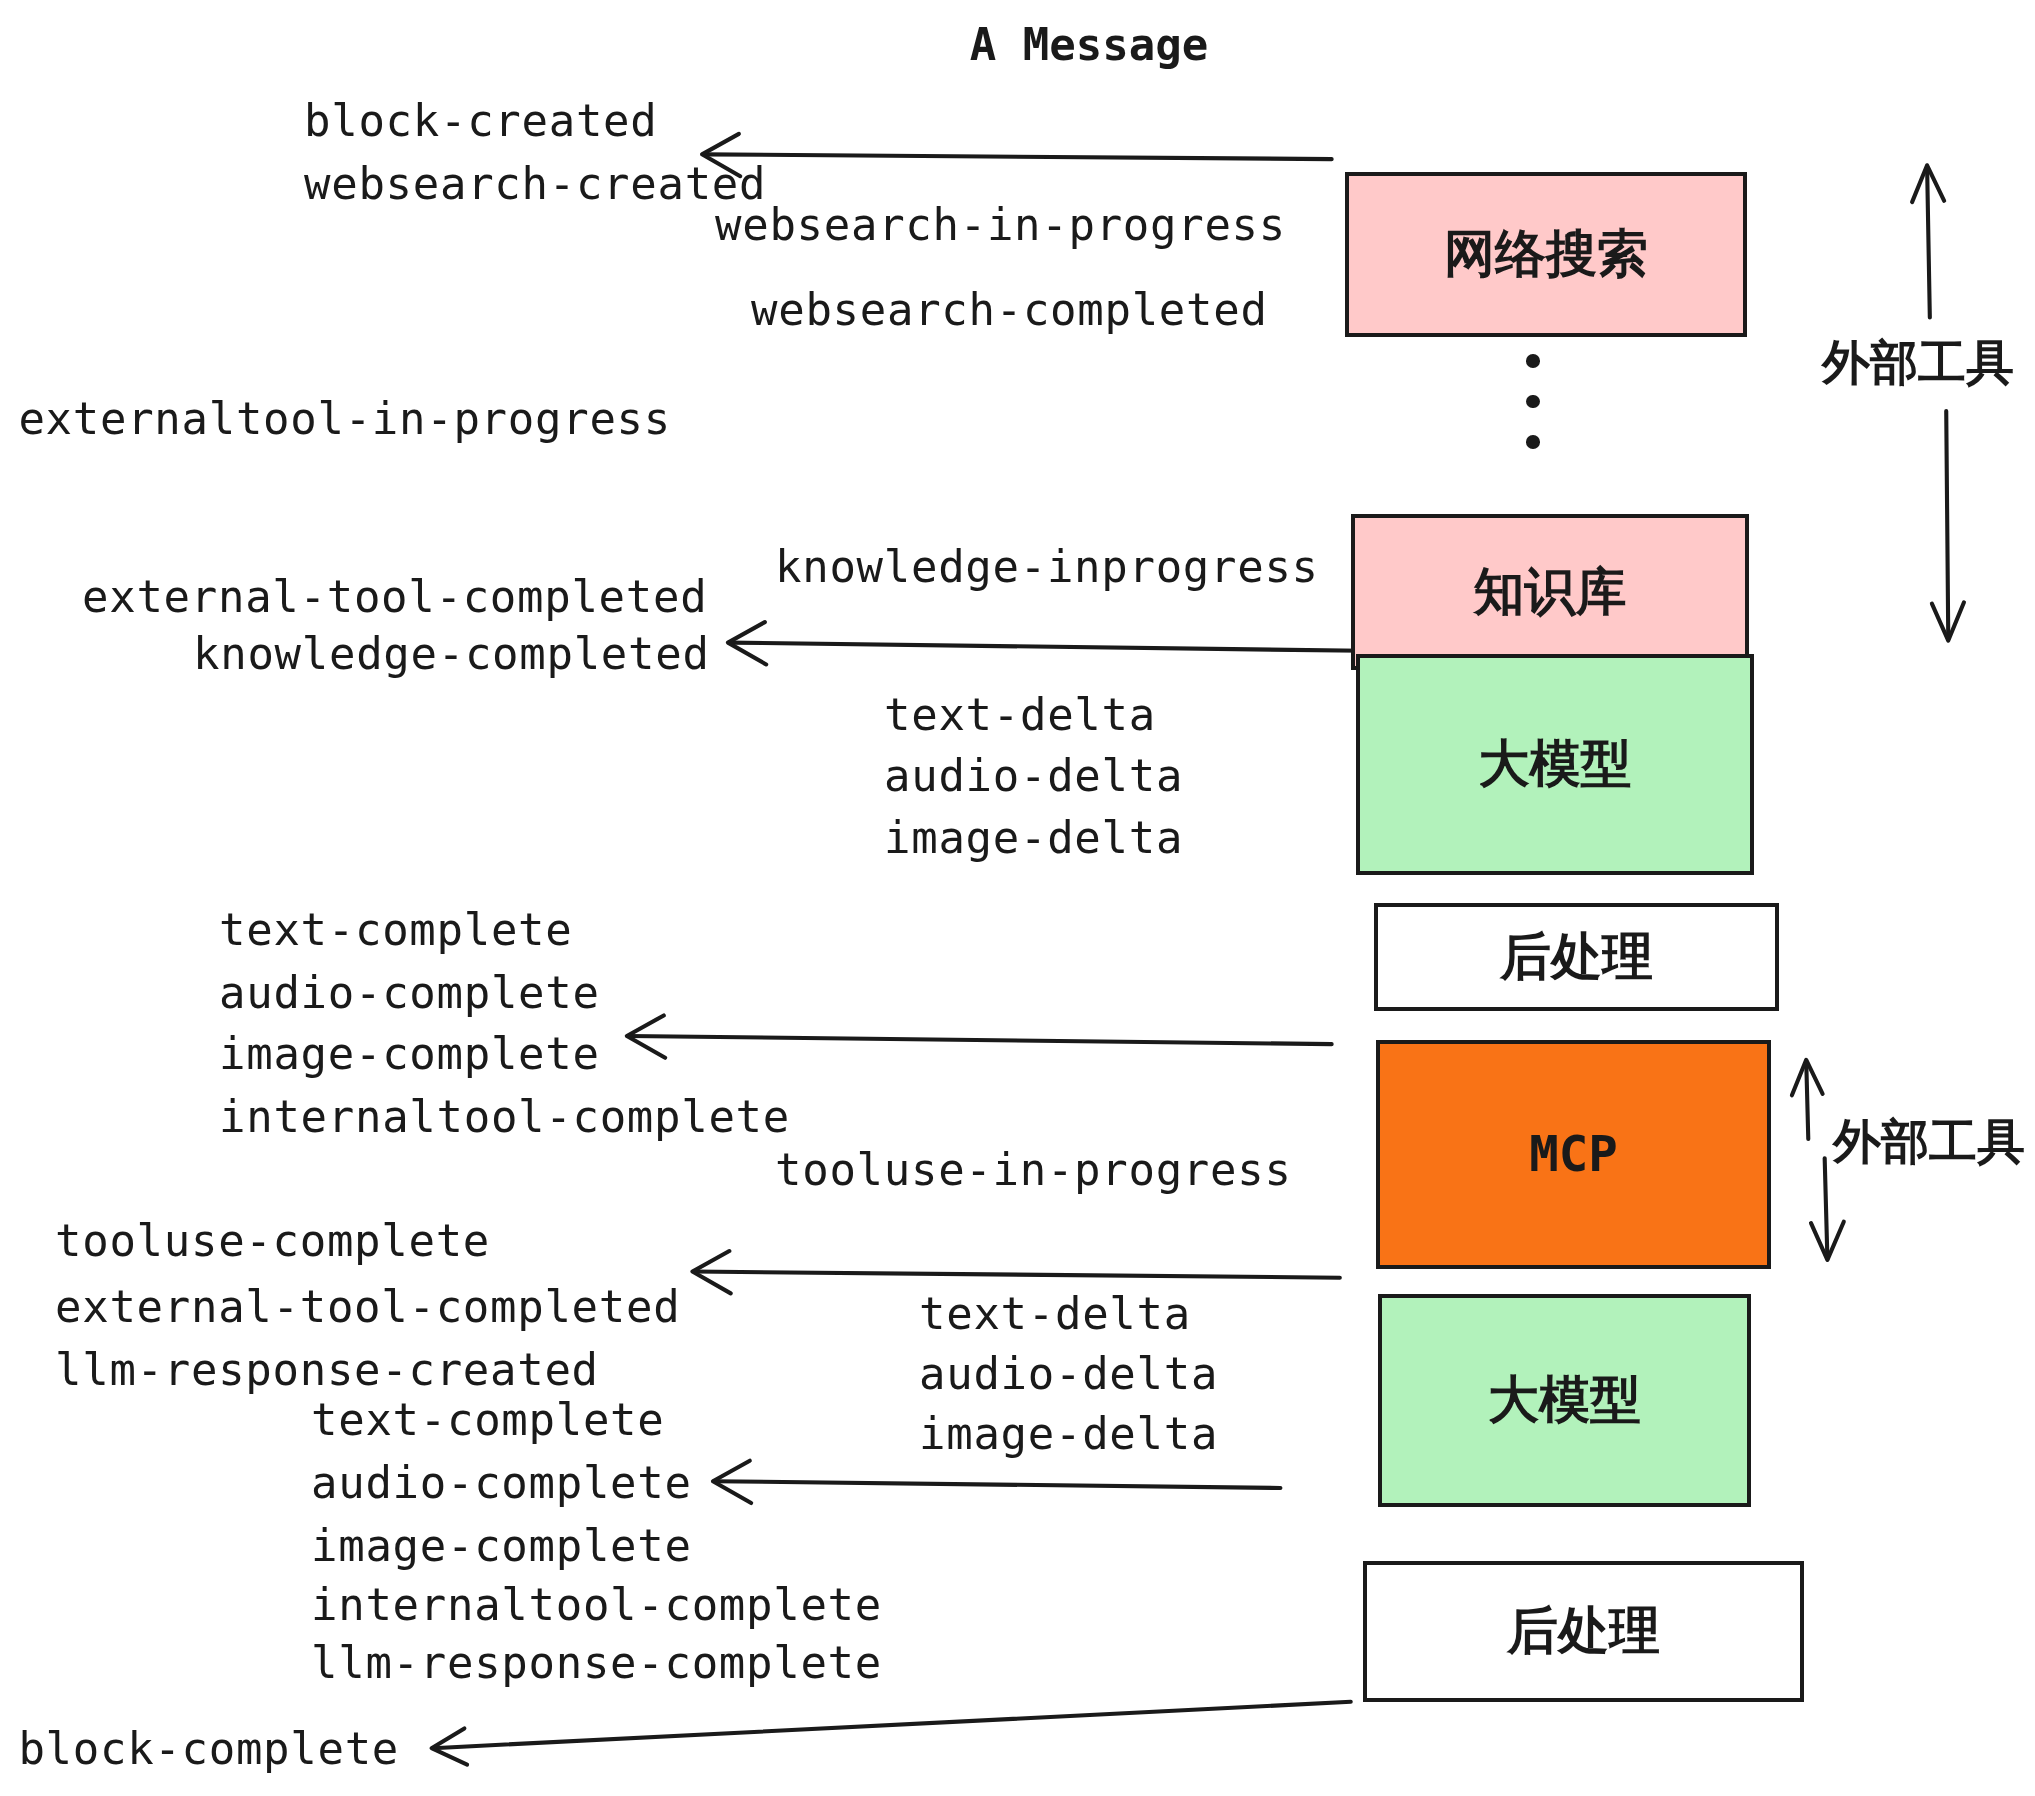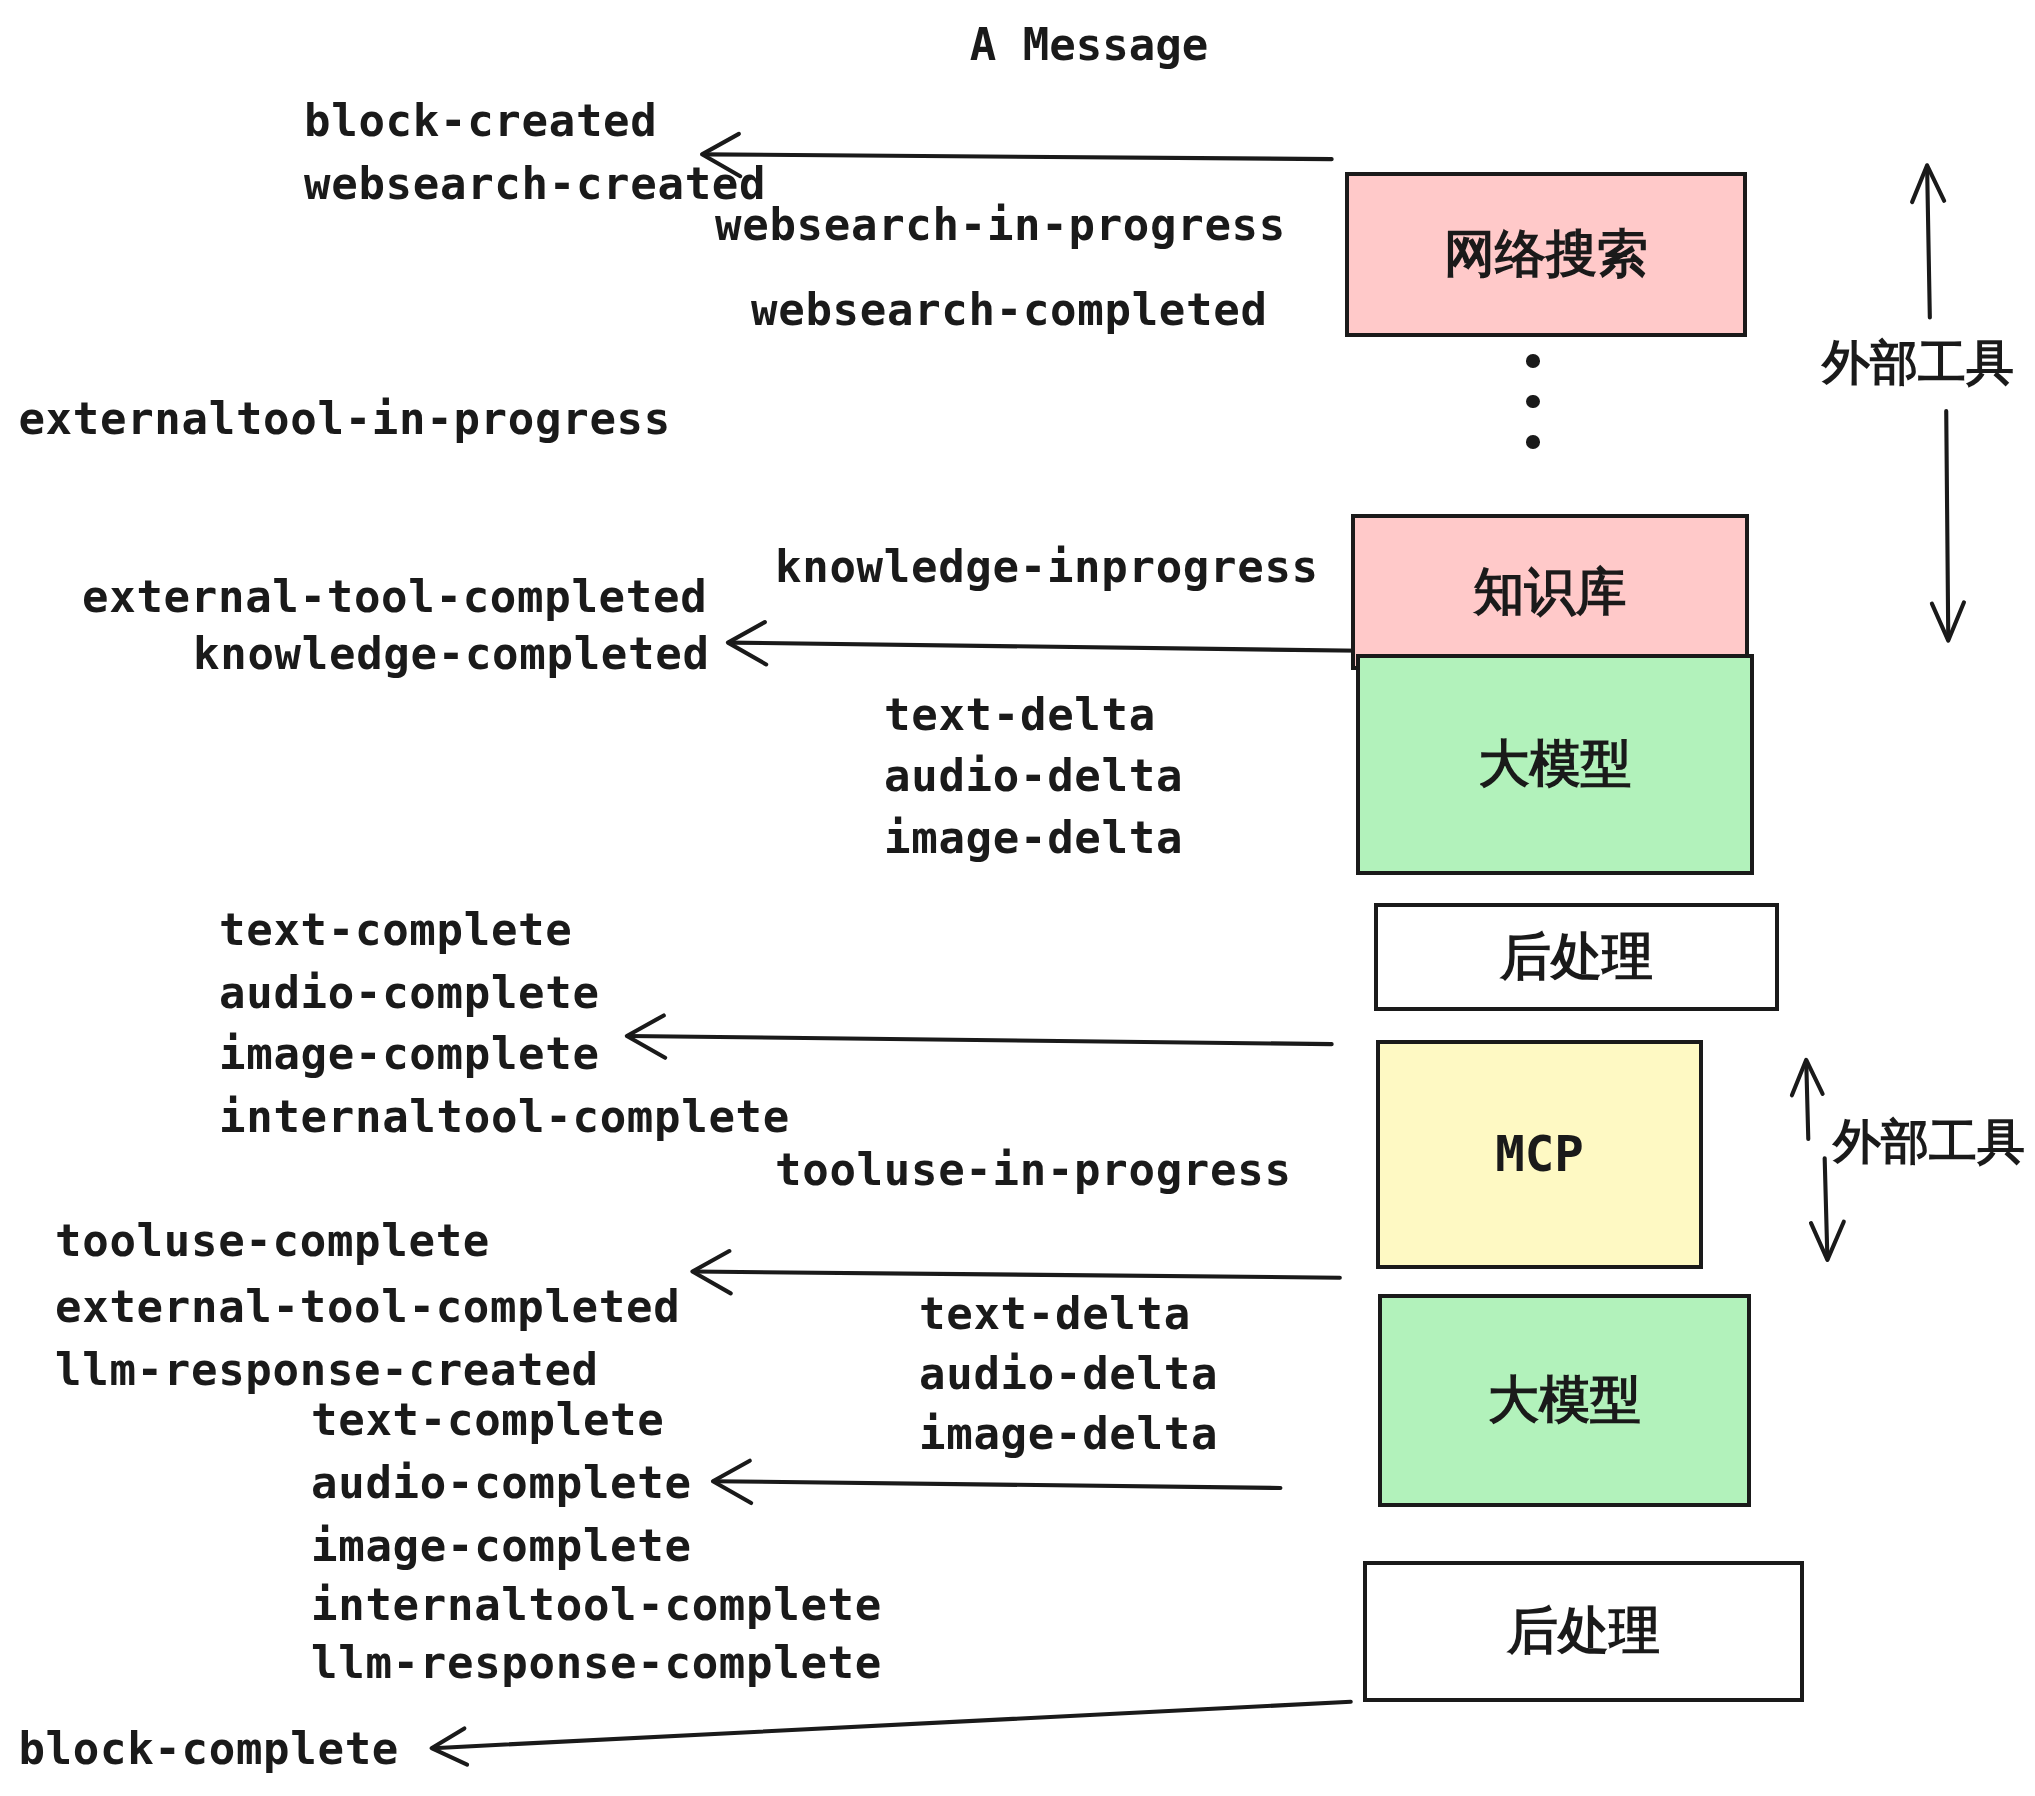--- a/index.html
+++ b/index.html
@@ -1,21 +1,21 @@
 <!DOCTYPE html>
 <html style="font-size:11px"><head>
 <meta charset="utf-8">
 <style>
   html,body{margin:0;padding:0;background:#ffffff;}
   #canvas{position:relative;width:2035px;height:1796px;background:#ffffff;overflow:hidden;
           font-family:"DejaVu Sans Mono",monospace;color:#1a1a1a;}
   .title{position:absolute;transform:translate(-50%,-50%);font-family:"DejaVu Sans Mono",monospace;
          font-size:44px;font-weight:700;white-space:nowrap;}
   .lbl{position:absolute;transform:translateY(-50%);font-family:"DejaVu Sans Mono",monospace;
-       font-size:44px;font-weight:700;white-space:nowrap;letter-spacing:0.7px;}
+       font-size:44px;font-weight:400;white-space:nowrap;letter-spacing:0.7px;}
   .box{position:absolute;box-sizing:border-box;border:4.1px solid #1a1a1a;background:#fff;
        display:flex;align-items:center;justify-content:center;}
   .box-label{font-family:"DejaVu Sans","Liberation Sans",sans-serif;font-size:51px;font-weight:600;
              color:#1a1a1a;white-space:nowrap;}
   .box-label.mono{font-family:"DejaVu Sans Mono",monospace;font-size:49px;font-weight:700;}
   .side-label{position:absolute;transform:translate(-50%,-50%);
               font-family:"DejaVu Sans","Liberation Sans",sans-serif;
               font-size:48px;font-weight:600;white-space:nowrap;}
   .dots{position:absolute;display:flex;flex-direction:column;align-items:center;gap:27px;}
   .dot{width:13.7px;height:13.7px;border-radius:50%;background:#1a1a1a;}
@@ -125,21 +125,21 @@
   </div>
 
   <div class="box" style="left: 1356px; top: 654px; width: 398px; height: 221px; background-color: rgb(178, 242, 187);">
     <span class="box-label">大模型</span>
   </div>
 
   <div class="box" style="left: 1374px; top: 903px; width: 405px; height: 108px; background-color: rgb(255, 255, 255);">
     <span class="box-label">后处理</span>
   </div>
 
-  <div class="box" style="left: 1376px; top: 1040px; width: 327px; height: 229px; background-color: #fef9c3;">
+  <div class="box" style="left: 1376px; top: 1040px; width: 395px; height: 229px; background-color: #f97316;">
     <span class="box-label mono">MCP</span>
   </div>
 
   <div class="box" style="left: 1378px; top: 1294px; width: 373px; height: 213px; background-color: rgb(178, 242, 187);">
     <span class="box-label">大模型</span>
   </div>
 
   <div class="box" style="left: 1363px; top: 1561px; width: 441px; height: 141px; background-color: rgb(255, 255, 255);">
     <span class="box-label">后处理</span>
   </div>

